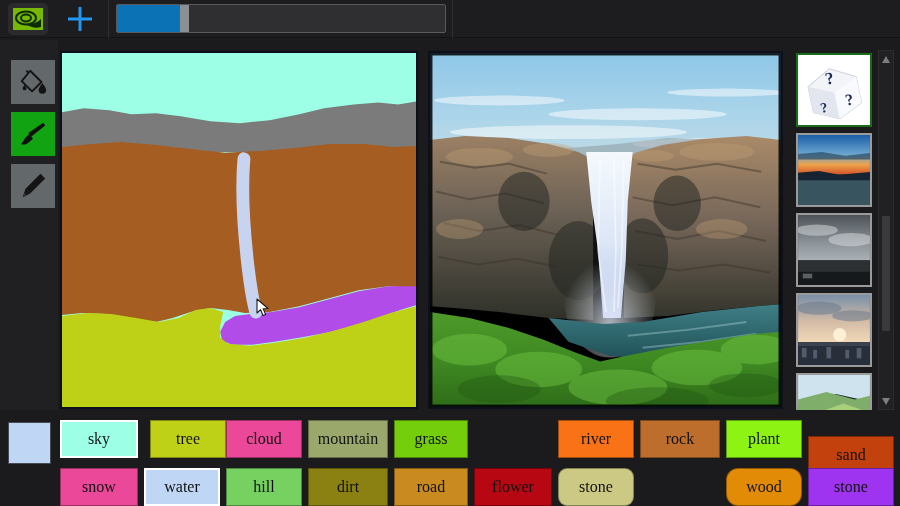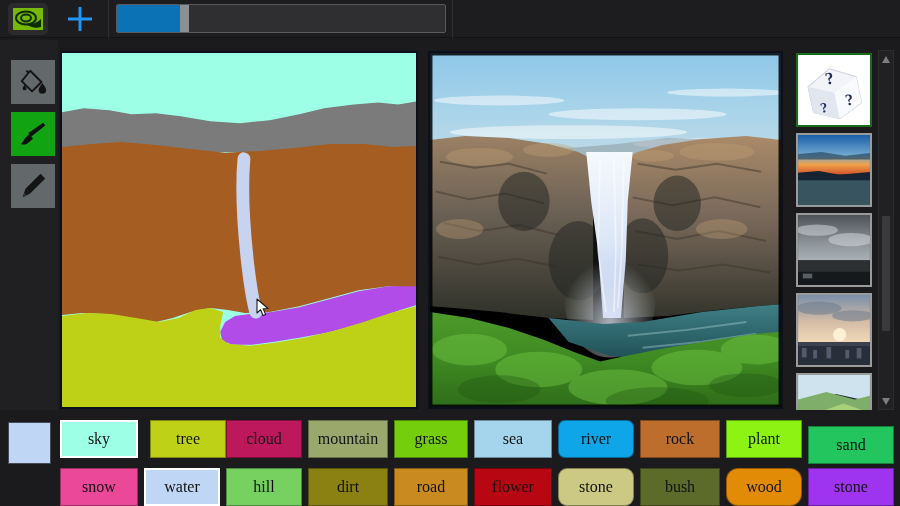--- a/index.html
+++ b/index.html
@@ -447,42 +447,39 @@
 
   <div id="palette">
     <div id="current-color" style="background: rgb(192, 214, 245);"></div>
 
   <div class="swatch sel" style="left: 60px; top: 10px; width: 78px; background: rgb(157, 255, 229);">
         <span>sky</span>
       </div>
       <div class="swatch" style="left: 144px; top: 10px; width: 76px; background: rgb(191, 209, 23); margin-left: 6px;">
         <span>tree</span>
       </div>
-      <div class="swatch" style="left: 226px; top: 10px; width: 76px; background: #be185d; font-family: Liberation Serif, serif;">
+      <div class="swatch" style="left: 226px; top: 10px; width: 76px; background: #ec4899; font-family: Liberation Serif, serif;">
         <span>cloud</span>
       </div>
       <div class="swatch" style="left: 308px; top: 10px; width: 80px; background: rgb(155, 168, 107);">
         <span>mountain</span>
       </div>
       <div class="swatch" style="left: 394px; top: 10px; width: 74px; background: rgb(116, 206, 12);">
         <span>grass</span>
       </div>
-      <div class="swatch" style="left: 474px; top: 10px; width: 78px; background: rgb(165, 212, 237);">
-        <span>sea</span>
-      </div>
-      <div class="swatch" style="left: 558px; top: 10px; width: 76px; background: #0ea5e9; border-radius: 7px;">
+      <div class="swatch" style="left: 558px; top: 10px; width: 76px; background: #f97316;">
         <span>river</span>
       </div>
       <div class="swatch" style="left: 640px; top: 10px; width: 80px; background: rgb(189, 110, 44);">
         <span>rock</span>
       </div>
       <div class="swatch" style="left: 726px; top: 10px; width: 76px; background: rgb(140, 243, 18);">
         <span>plant</span>
       </div>
-      <div class="swatch" style="left: 808px; top: 16px; width: 86px; background: #22c55e;">
+      <div class="swatch" style="left: 808px; top: 26px; width: 86px; background: #c2410c;">
         <span>sand</span>
       </div>
       <div class="swatch" style="left: 60px; top: 58px; width: 78px; background: #ec4899;">
         <span>snow</span>
       </div>
       <div class="swatch sel" style="left: 144px; top: 58px; width: 76px; background: rgb(192, 214, 245);">
         <span>water</span>
       </div>
       <div class="swatch" style="left: 226px; top: 58px; width: 76px; background: rgb(118, 209, 97);">
         <span>hill</span>
@@ -492,23 +489,20 @@
       </div>
       <div class="swatch" style="left: 474px; top: 58px; width: 78px; background: rgb(183, 7, 19);">
         <span>flower</span>
       </div>
       <div class="swatch" style="left: 394px; top: 58px; width: 74px; background: rgb(201, 139, 32);">
         <span>road</span>
       </div>
       <div class="swatch" style="left: 558px; top: 58px; width: 76px; background: rgb(203, 201, 132); border-radius: 9px;">
         <span>stone</span>
       </div>
-      <div class="swatch" style="left: 640px; top: 58px; width: 80px; background: rgb(92, 106, 42);">
-        <span>bush</span>
-      </div>
       <div class="swatch" style="left: 726px; top: 58px; width: 76px; background: rgb(226, 139, 7); border-radius: 12px;">
         <span>wood</span>
       </div>
       <div class="swatch" style="left: 808px; top: 58px; width: 86px; background: rgb(158, 51, 240);">
         <span>stone</span>
       </div>
     </div>
 
 </div>
 

